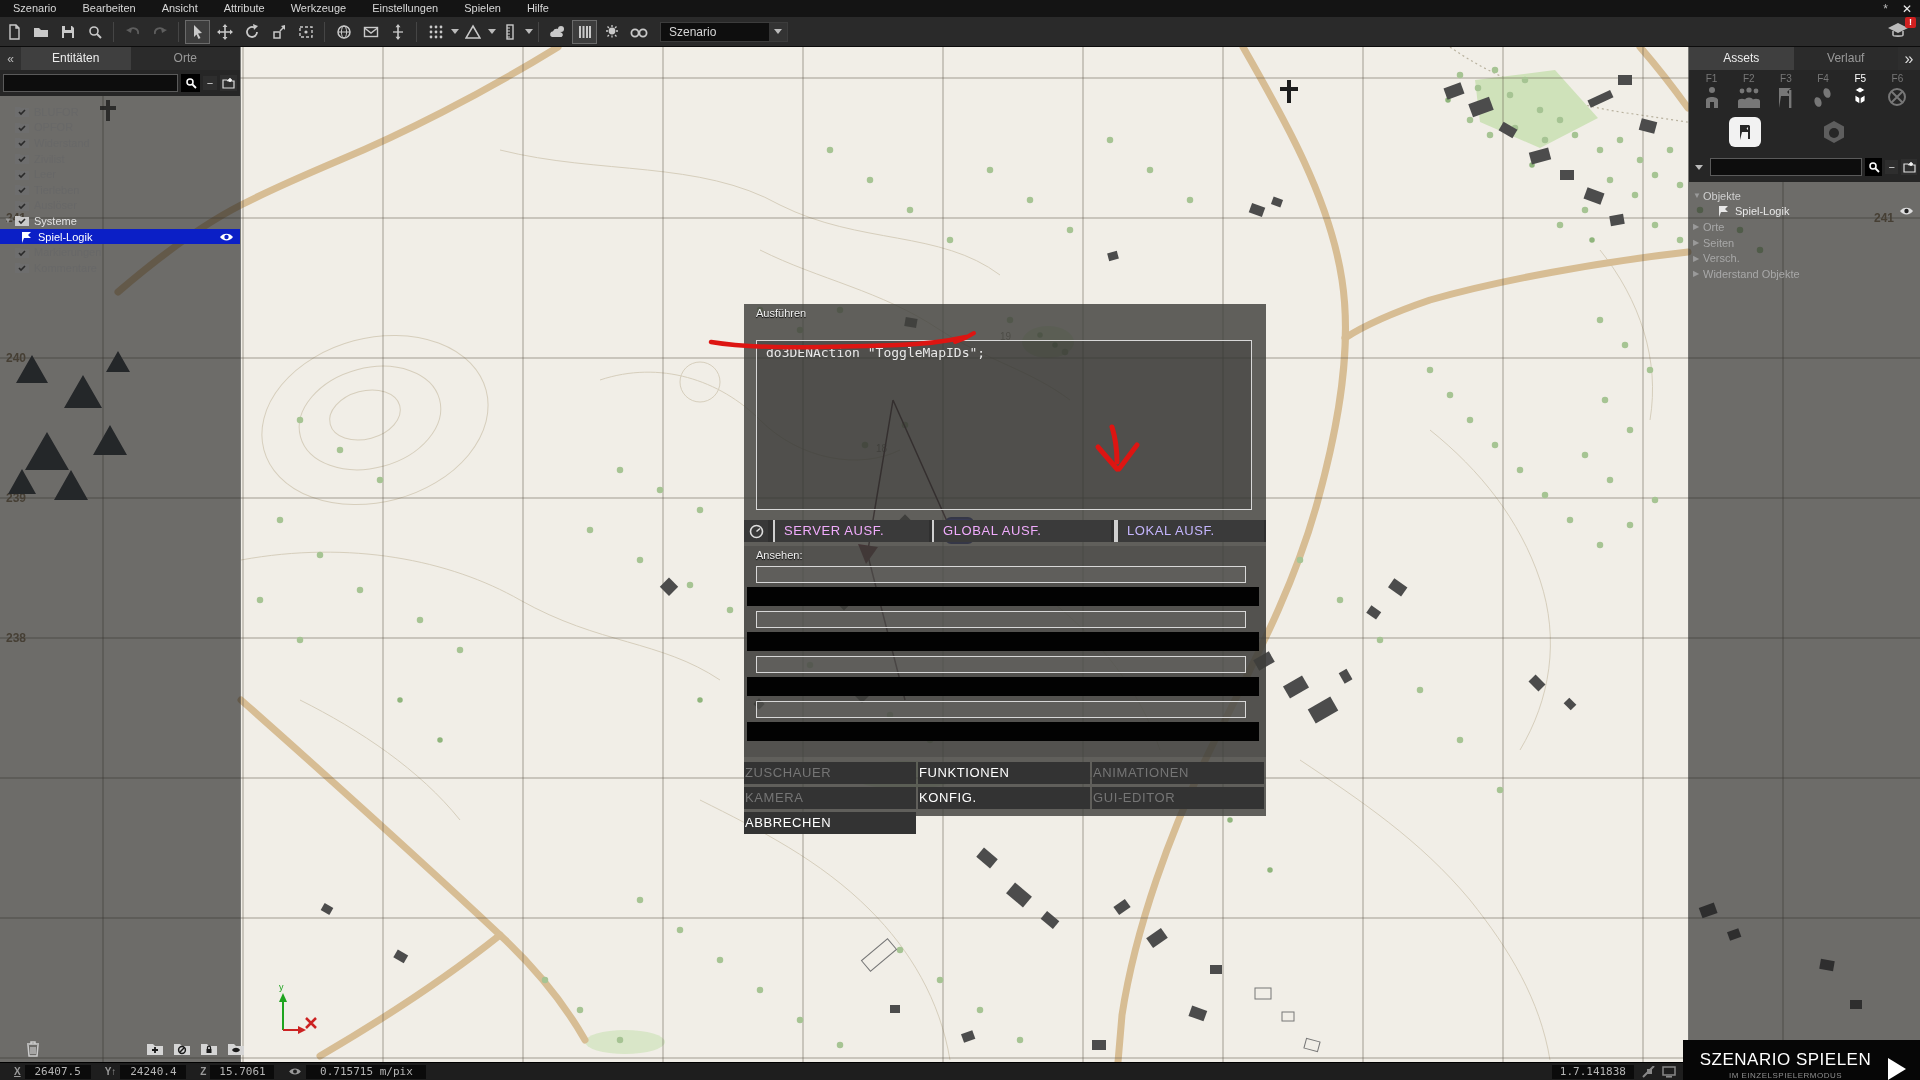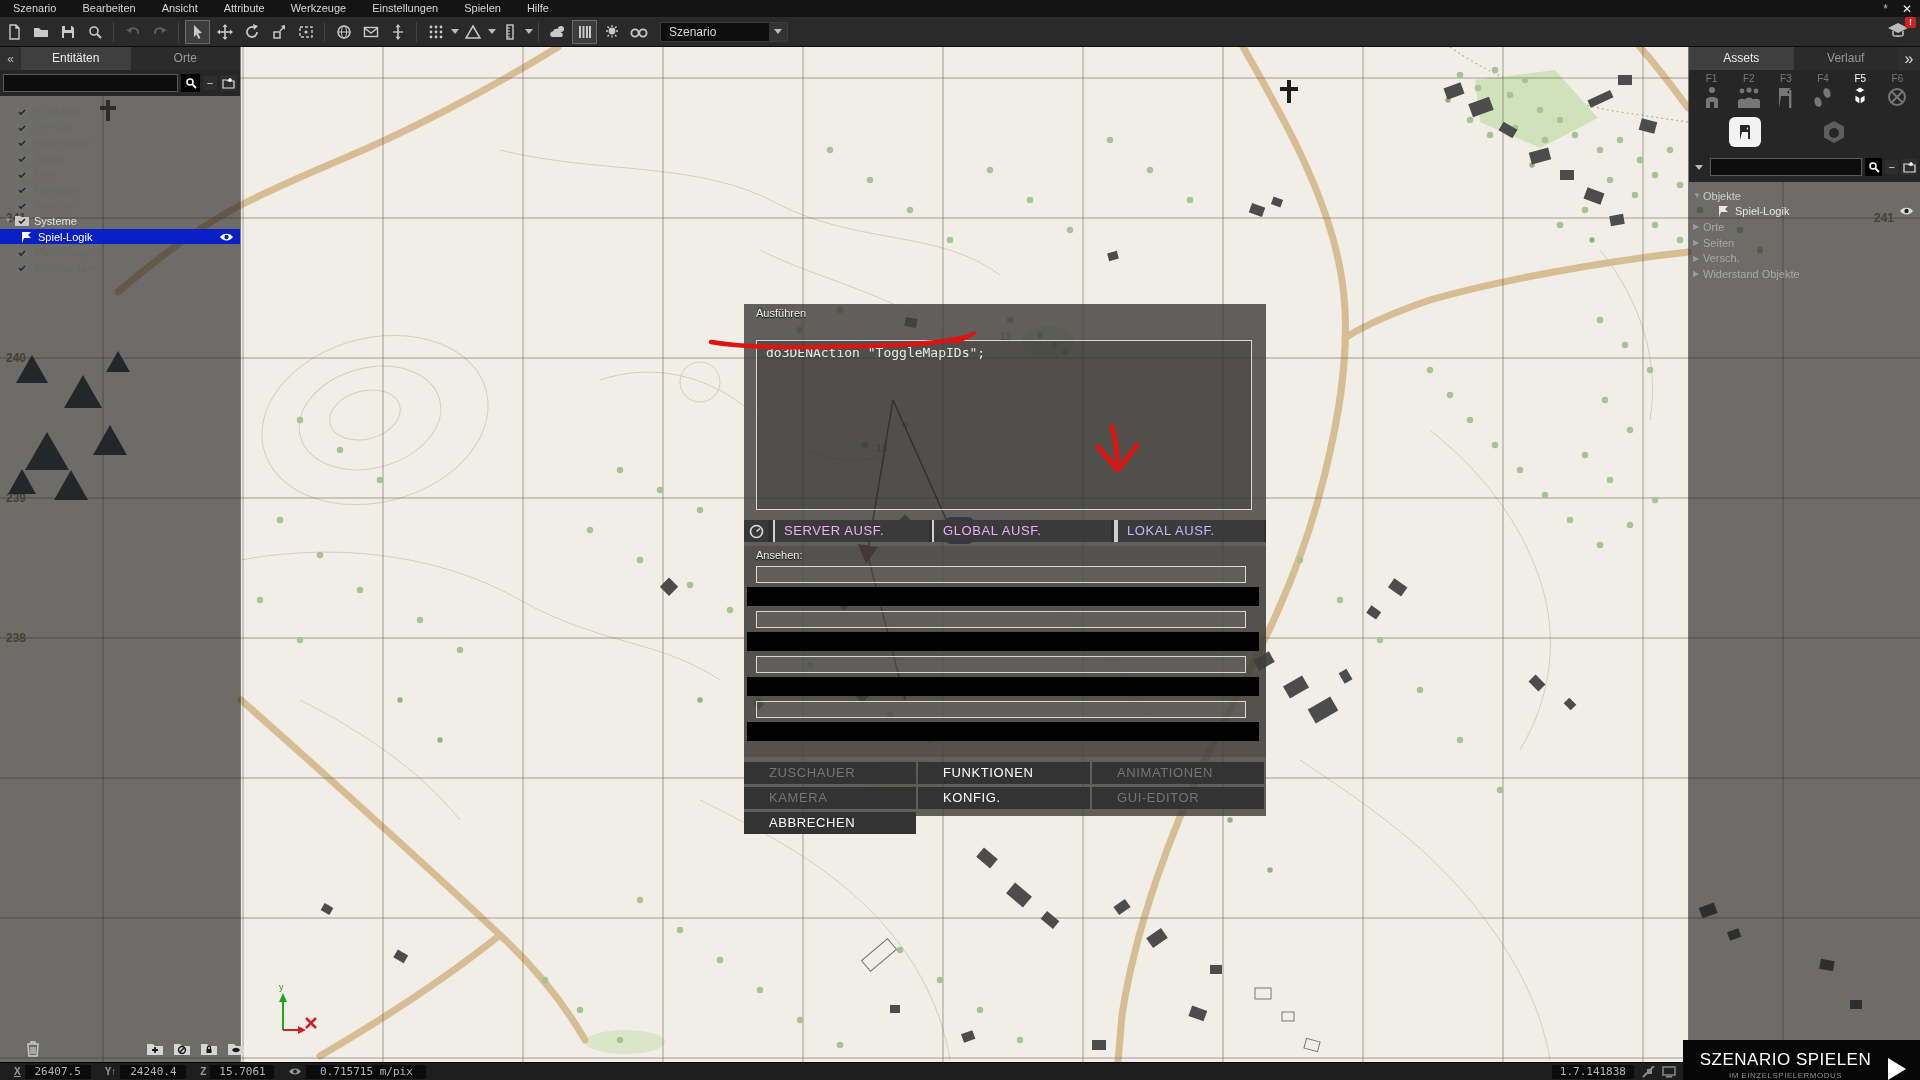--- a/index.html
+++ b/index.html
@@ -102,21 +102,21 @@
   .ebtn.dis { color:#f0abfc; }
   .ebtn.b1 { width:156px; margin-left:5px; }
   .ebtn.b2 { width:179px; }
   .ebtn.b3 { width:150px; border-left-width:4px; }
   .watch { position:absolute; left:0; top:242px; width:522px; height:211px; background:rgba(60,59,56,0.35); }
   .winput { position:absolute; left:12px; width:490px; height:17px; border:1px solid #d8d8d8;
             background:rgba(255,255,255,0.07); }
   .wout { position:absolute; left:3px; width:512px; height:19px; background:#020202; }
   .dgrid { position:absolute; left:0; top:458px; width:522px; }
   .gbtn { position:absolute; width:172px; height:22px; background:#333; color:#fff; font-size:13px;
-          letter-spacing:0.6px; line-height:22px; padding-left:25px; }
+          letter-spacing:0.6px; line-height:22px; padding-left:1px; }
   .gbtn.dis { color:#757575; }
 
   
   .statusbar { position:absolute; left:0; top:1062px; width:1920px; height:18px; background:#1e1e1e;
                border-top:1px solid #000; z-index:20; display:flex; align-items:center;
                font-family:"DejaVu Sans Mono",monospace; font-size:11px; color:#b5b5b5; }
   .st-lab { color:#9a9a9a; font-family:"Liberation Sans",sans-serif; font-size:10px; font-weight:bold; margin:0 4px 0 14px; }
   .st-val { background:#0b0b0b; height:14px; line-height:14px; text-align:center; padding:0 6px; }
   .st-spacer { flex:1; }
   .st-ver { background:#0b0b0b; height:14px; line-height:14px; padding:0 8px; margin-right:8px; }

